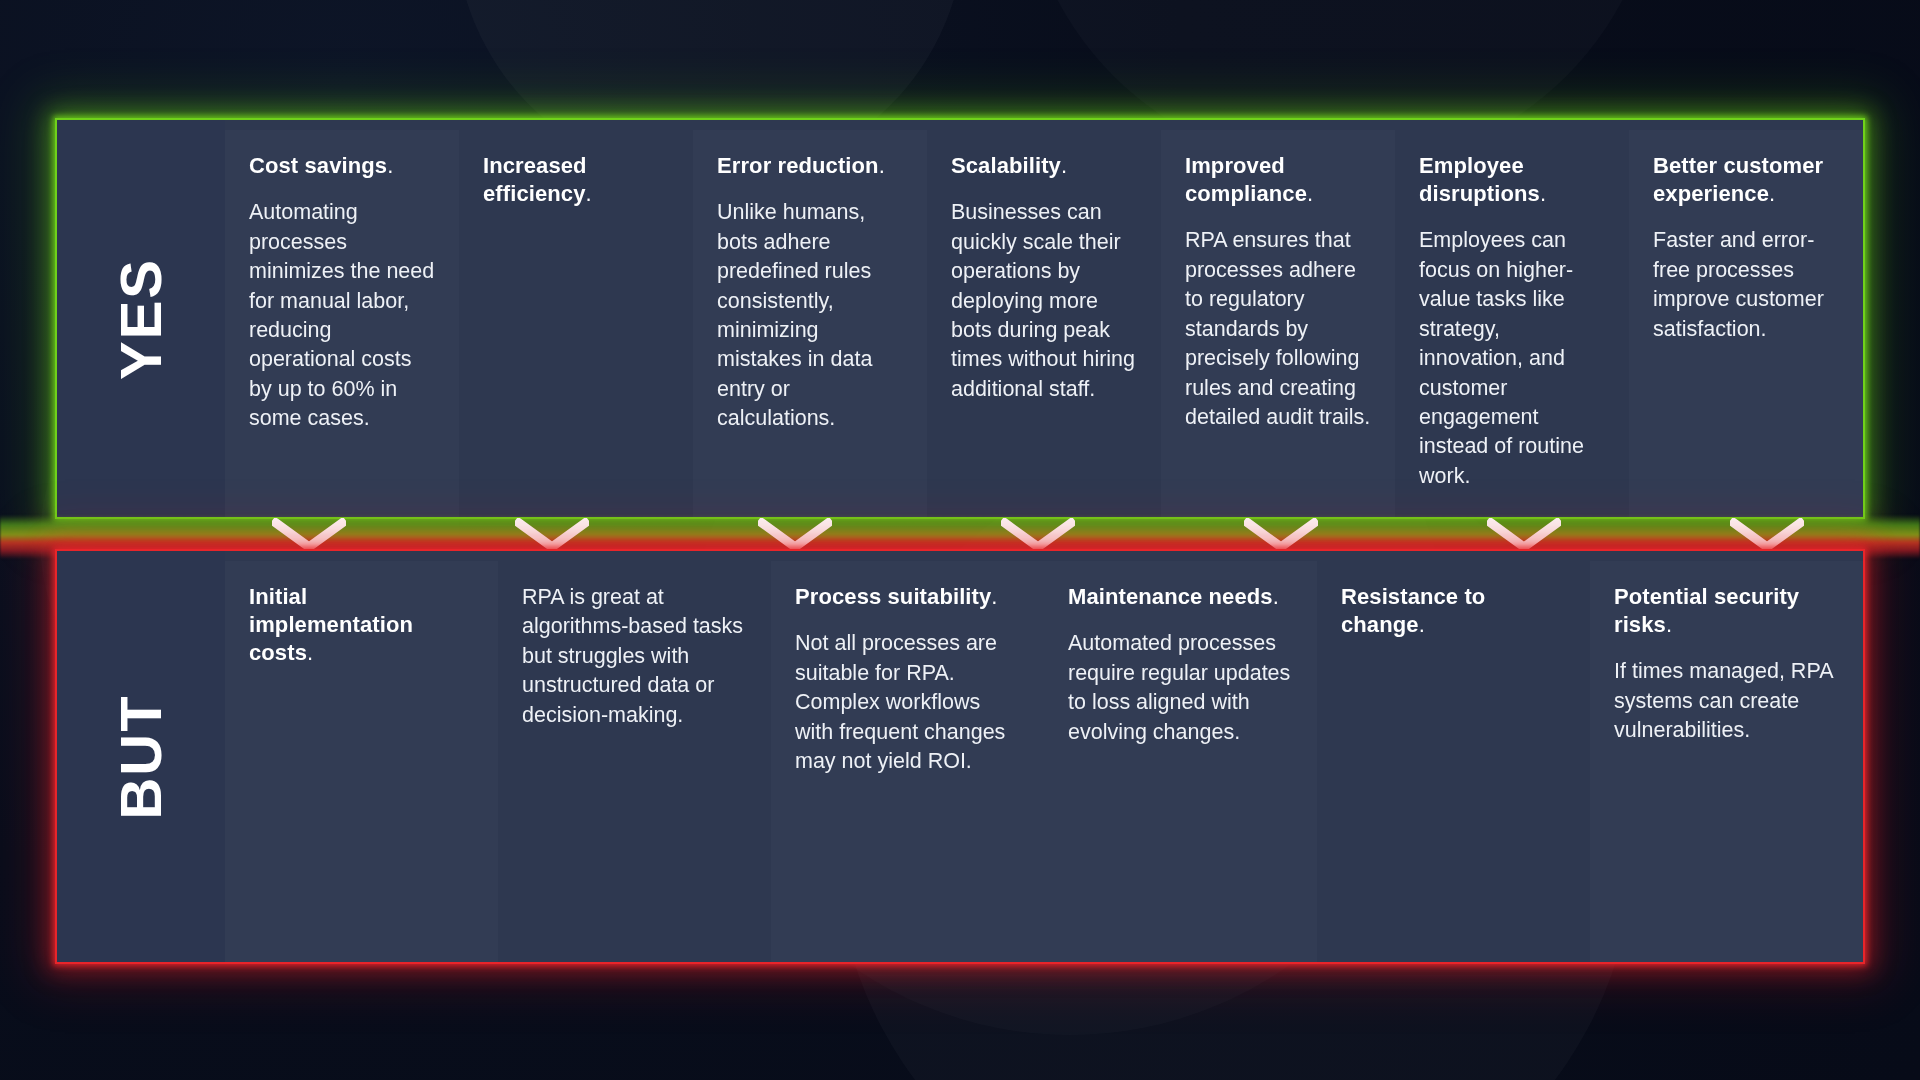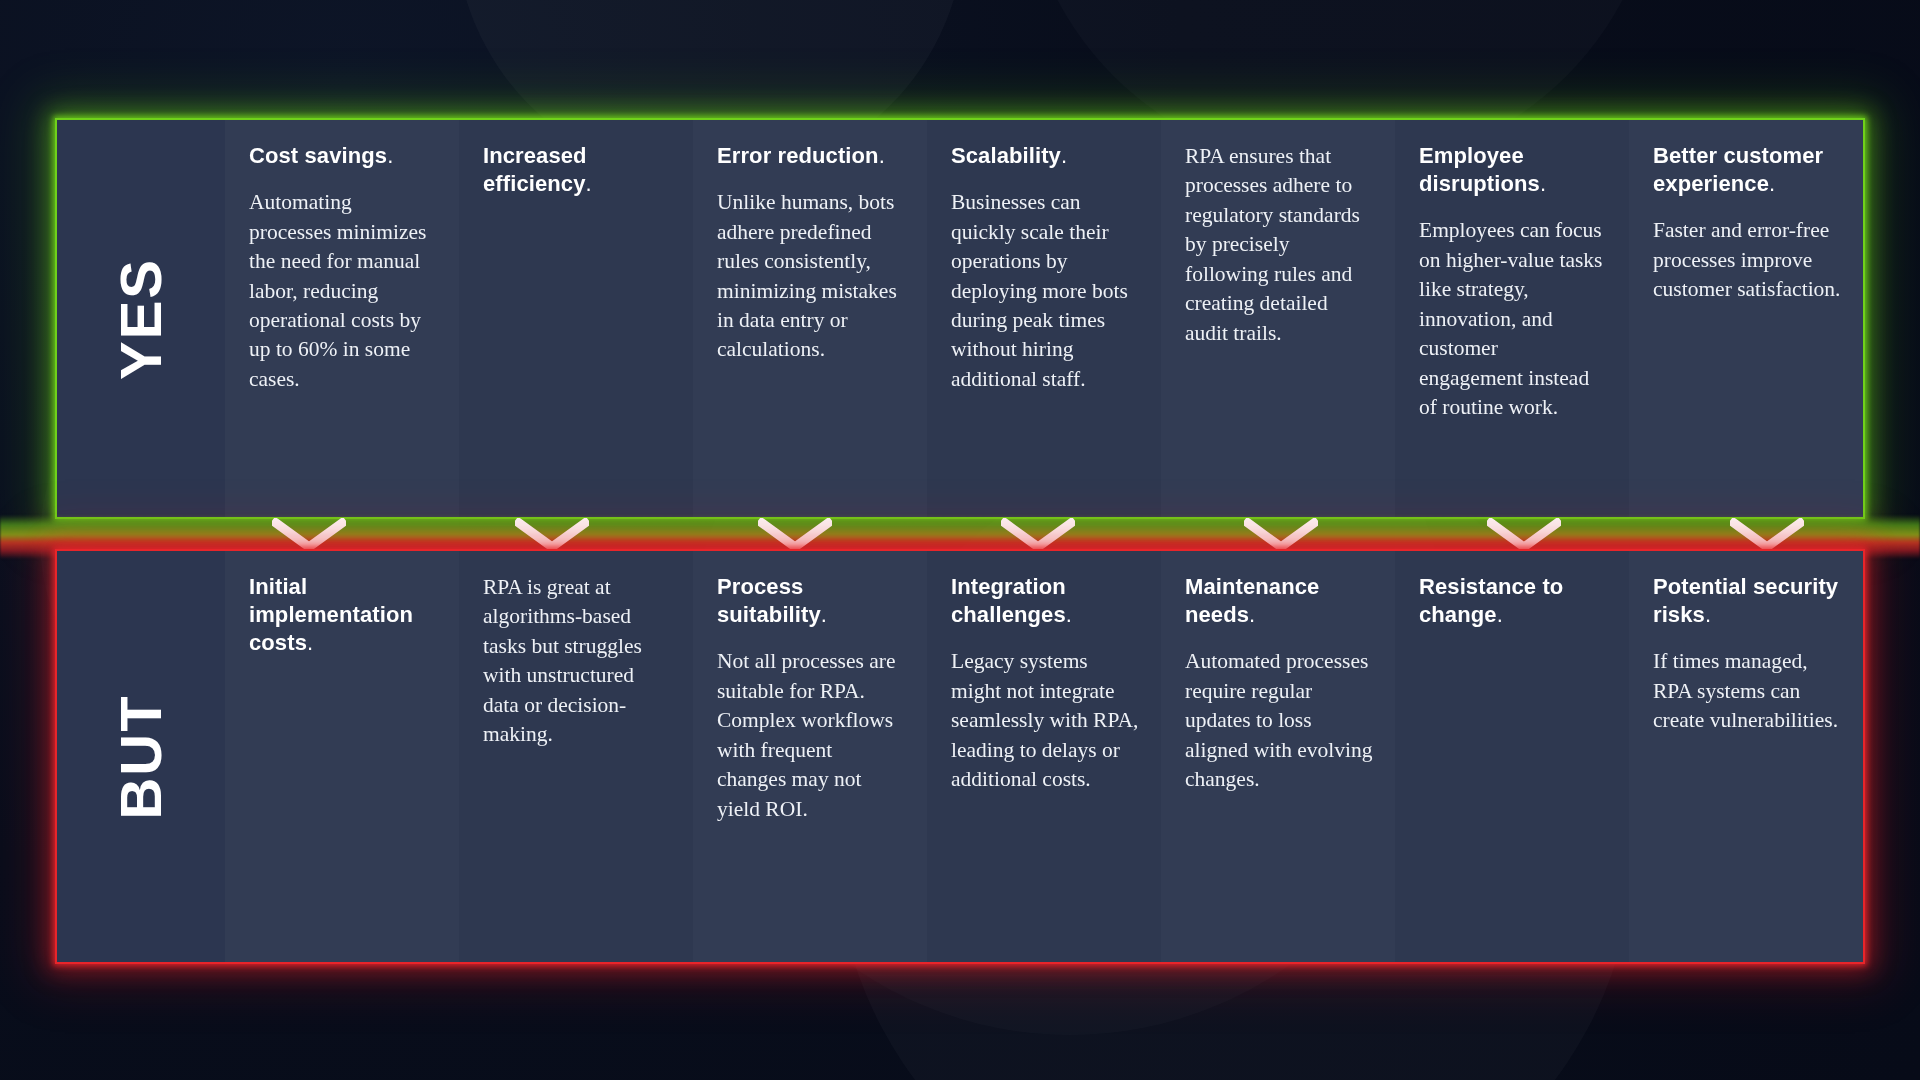--- a/index.html
+++ b/index.html
@@ -85,20 +85,21 @@
     font-size: 58px;
     font-weight: bold;
     letter-spacing: 2px;
     line-height: 1;
   }
 
   
   .cols {
     flex: 1 1 auto;
     display: flex;
+    margin-top: 10px;
   }
   .col {
     flex: 1 1 0;
     padding: 22px 22px 10px 24px;
     position: relative;
   }
   .col.shade-a { background: rgba(255,255,255,0.000); }
   .col.shade-b { background: rgba(255,255,255,0.022); }
 
   .col h3 {
@@ -108,21 +109,20 @@
     line-height: 1.28;
     margin-bottom: 18px;
     letter-spacing: 0.1px;
   }
   .col h3 .dot { font-weight: normal; }
   .col p {
     color: #eef1f6;
     font-size: 21.5px;
     line-height: 1.37;
     font-weight: normal;
-    font-family: Liberation Serif, serif;
   }
 
   
   #divider-band {
     position: absolute;
     left: 0;
     top: 515px;
     width: 1920px;
     height: 44px;
     background: linear-gradient(to bottom,
@@ -175,20 +175,21 @@
         <h3><span>Error reduction</span><span class="dot">.</span></h3>
         <p>Unlike humans, bots adhere predefined rules consistently, minimizing mistakes in data entry or calculations.</p>
       </div>
 
       <div class="col shade-a">
         <h3><span>Scalability</span><span class="dot">.</span></h3>
         <p>Businesses can quickly scale their operations by deploying more bots during peak times without hiring additional staff.</p>
       </div>
 
       <div class="col shade-b">
+        <h3><span>Improved compliance</span><span class="dot">.</span></h3>
         <p>RPA ensures that processes adhere to regulatory standards by precisely following rules and creating detailed audit trails.</p>
       </div>
 
       <div class="col shade-a">
         <h3><span>Employee disruptions</span><span class="dot">.</span></h3>
         <p>Employees can focus on higher-value tasks like strategy, innovation, and customer engagement instead of routine work.</p>
       </div>
 
       <div class="col shade-b">
         <h3><span>Better customer experience</span><span class="dot">.</span></h3>
@@ -248,24 +249,20 @@
 
       <div class="col shade-a">
         <p>RPA is great at algorithms-based tasks but struggles with unstructured data or decision-making.</p>
       </div>
 
       <div class="col shade-b">
         <h3><span>Process suitability</span><span class="dot">.</span></h3>
         <p>Not all processes are suitable for RPA. Complex workflows with frequent changes may not yield ROI.</p>
       </div>
 
-      <div class="col shade-a">
-        <h3><span>Integration challenges</span><span class="dot">.</span></h3>
-        <p>Legacy systems might not integrate seamlessly with RPA, leading to delays or additional costs.</p>
-      </div>
 
       <div class="col shade-b">
         <h3><span>Maintenance needs</span><span class="dot">.</span></h3>
         <p>Automated processes require regular updates to loss aligned with evolving changes.</p>
       </div>
 
       <div class="col shade-a">
         <h3><span>Resistance to change</span><span class="dot">.</span></h3>
       </div>
 

